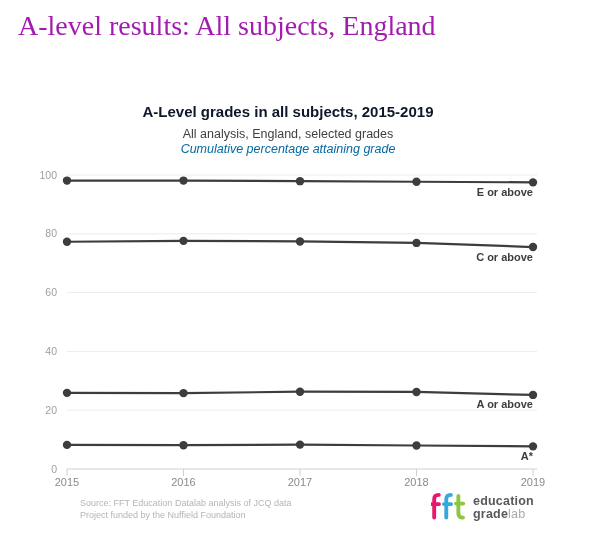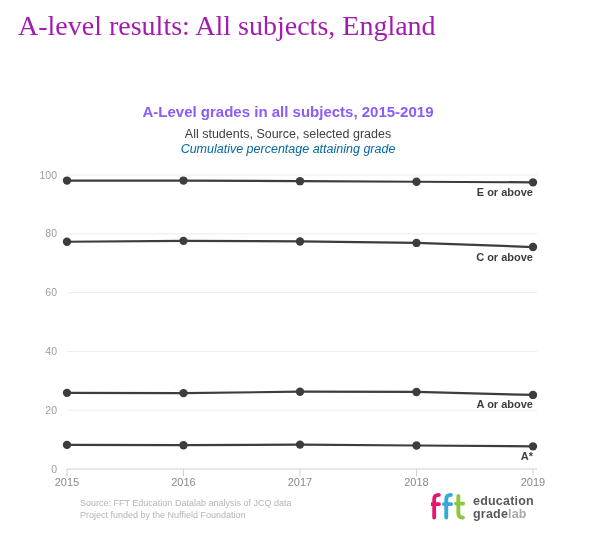--- a/index.html
+++ b/index.html
@@ -22,21 +22,21 @@
   }
   .chart-head {
     position: absolute;
     left: 40px; top: 102px;
     width: 496px;
     text-align: center;
   }
   .chart-title {
     font-size: 15px;
     font-weight: bold;
-    color: #8b5cf6;
+    color: #0f172a;
     line-height: 20px;
   }
   .chart-subtitle {
     font-size: 12.5px;
     color: #3f3f3f;
     line-height: 15px;
     margin-top: 5px;
   }
   .chart-note {
     font-size: 12.5px;
@@ -68,30 +68,30 @@
   .logo-letters { display: block; }
   .logo-text {
     margin-left: 7px;
     margin-top: 2px;
     font-size: 12.5px;
     line-height: 13px;
     font-weight: bold;
     color: #58595b;
     letter-spacing: 0.2px;
   }
-  .logo-text .light { font-weight: bold; margin-top: 36px; }
+  .logo-text .light { font-weight: normal; margin-top: 36px; }
 </style>
 </head>
 <body>
 
 <h1 class="page-title">A-level results: All subjects, England</h1>
 
 <div class="chart-head">
   <div class="chart-title">A-Level grades in all subjects, 2015-2019</div>
-  <div class="chart-subtitle">All students, Source, selected grades</div>
+  <div class="chart-subtitle">All analysis, England, selected grades</div>
   <div class="chart-note">Cumulative percentage attaining grade</div>
 </div>
 
 <svg id="chart-svg" width="616" height="400" viewBox="0 0 616 400">
     <line x1="67" y1="80" x2="537" y2="80" stroke="#ececec" stroke-width="1"></line>
     <text x="57" y="83.5" text-anchor="end" font-size="10.5" fill="#9e9e9e">100</text>
     <line x1="67" y1="138.8" x2="537" y2="138.8" stroke="#ececec" stroke-width="1"></line>
     <text x="57" y="142.3" text-anchor="end" font-size="10.5" fill="#9e9e9e">80</text>
     <line x1="67" y1="197.6" x2="537" y2="197.6" stroke="#ececec" stroke-width="1"></line>
     <text x="57" y="201.1" text-anchor="end" font-size="10.5" fill="#9e9e9e">60</text>

